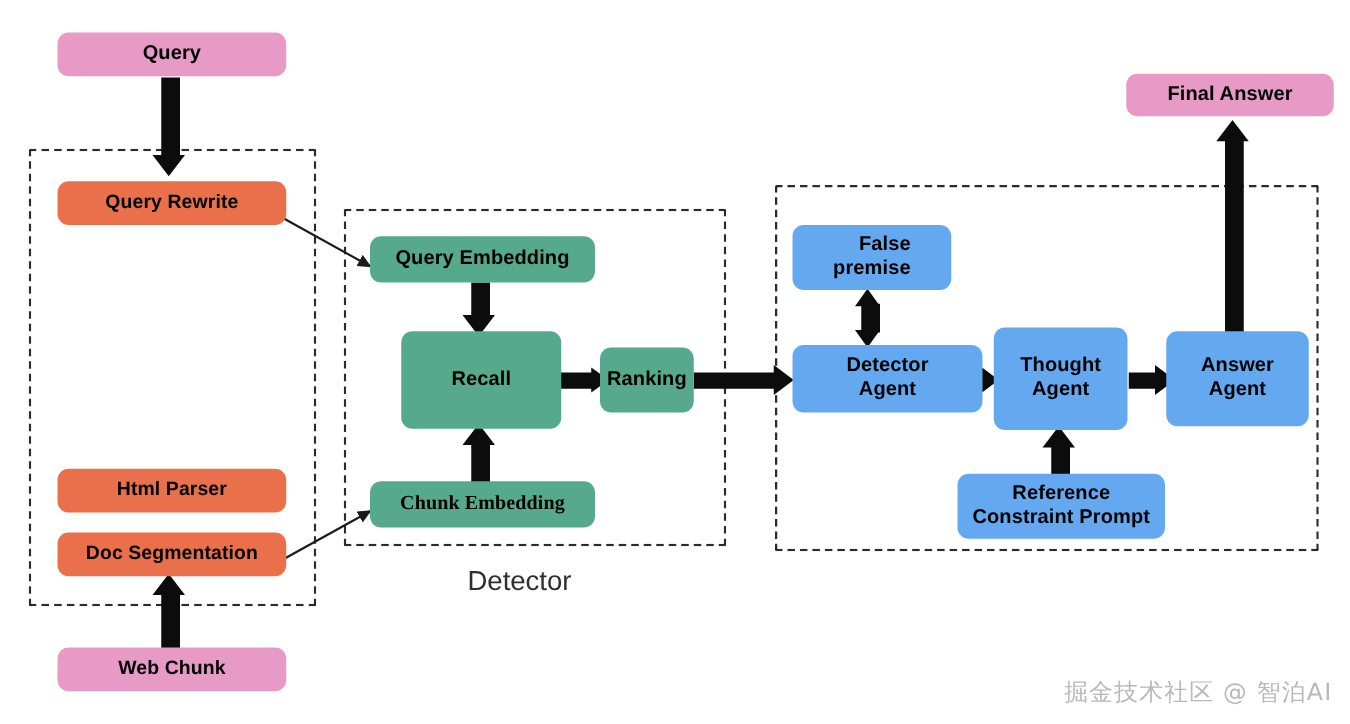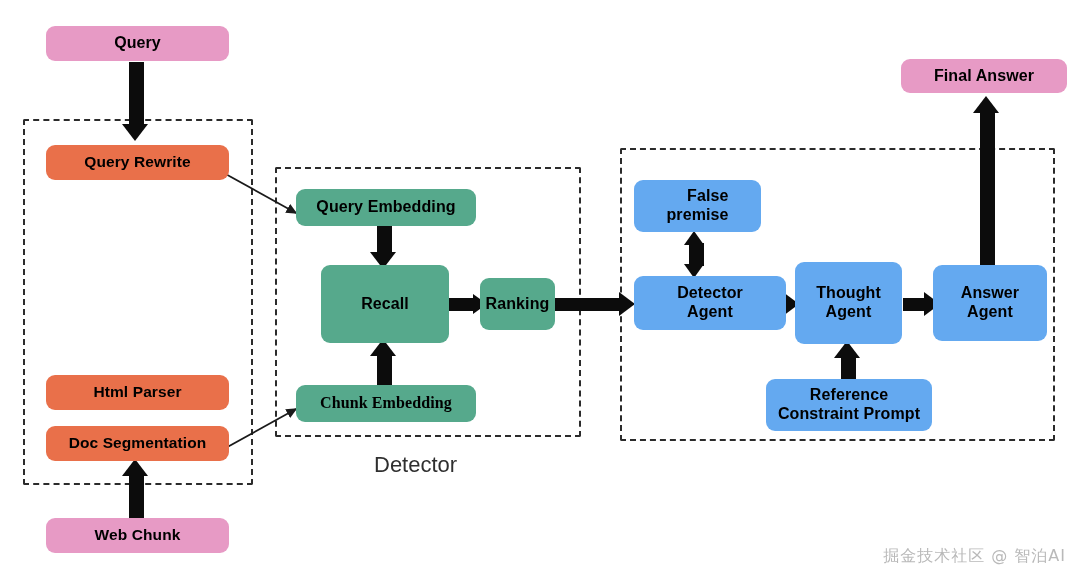--- a/index.html
+++ b/index.html
@@ -81,21 +81,21 @@
     z-index: 2;
     pointer-events: none;
   }
 
   
   .watermark {
     position: absolute;
     right: 14px;
     bottom: 12px;
     color: #b9b9b9;
-    font-size: 16px;
+    font-size: 19px;
     font-family: "DejaVu Sans", sans-serif;
     letter-spacing: 1px;
     z-index: 6;
     white-space: nowrap;
     margin-top: 30px;
   }
 </style>
 </head>
 <body>
 

